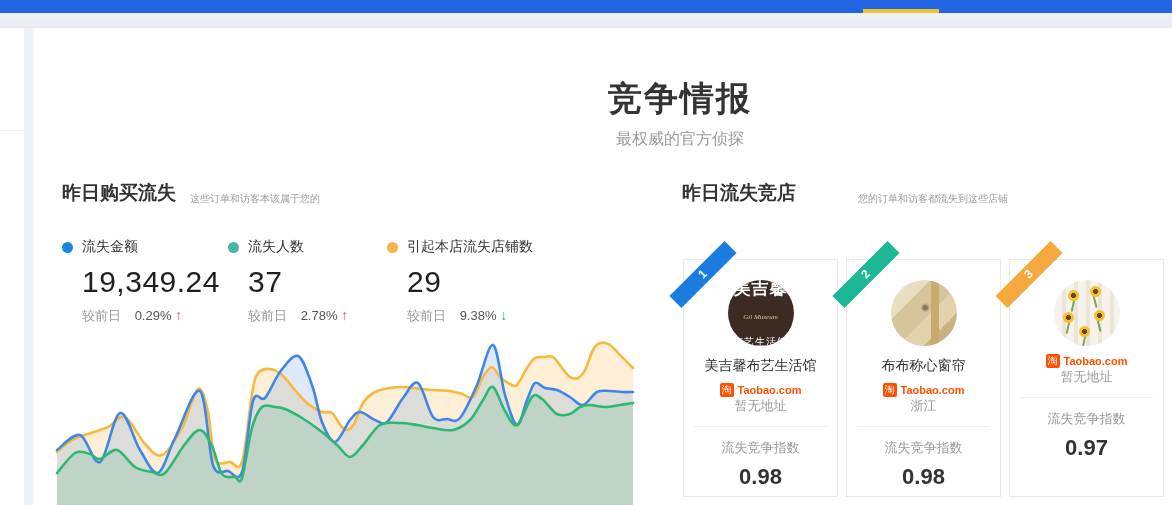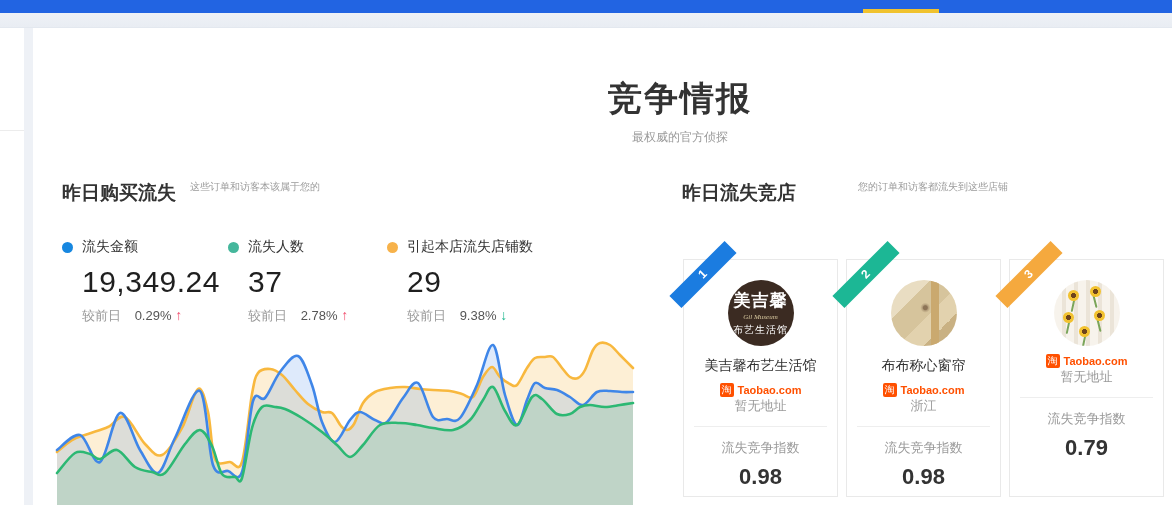--- a/index.html
+++ b/index.html
@@ -13,24 +13,24 @@
             background:linear-gradient(#eef1f6,#e9edf3); border-bottom:1px solid #e3e8ef; }
 
   
   .left-rail { position:absolute; left:0; top:28px; width:24px; height:477px; background:#fff; }
   .left-rail-divider { position:absolute; left:0; top:102px; width:24px; border-top:1px solid #ececec; }
   .rail-strip { position:absolute; left:24px; top:28px; width:9px; height:477px; background:#eef1f6; }
 
   
   .page-header { position:absolute; left:450px; top:76px; width:460px; text-align:center; }
   .page-title { font-size:34px; font-weight:700; color:#333; letter-spacing:2px; }
-  .page-subtitle { margin-top:7px; font-size:12px; color:#9a9a9a; }
-
-  
-  .section-header { position:absolute; display:flex; align-items:flex-start; }
+  .page-subtitle { margin-top:7px; font-size:16px; color:#9a9a9a; }
+
+  
+  .section-header { position:absolute; display:flex; align-items:flex-end; }
   .section-header.loss { left:62px; top:180px; }
   .section-header.comp { left:682px; top:180px;gap:48px; }
   .section-title { font-size:19px; font-weight:bold; color:#333; }
   .section-desc { font-size:10px; color:#9b9b9b; margin-left:14px; }
 
   
   .metrics { position:absolute; left:62px; top:238px; display:flex; }
   .metric { min-width:159px; }
   .metric.m0 { width:166px; }
   .metric.m1 { width:159px; }
@@ -46,21 +46,21 @@
   
   .chart-svg { position:absolute; left:40px; top:328px; }
 
   
   .cards { position:absolute; left:683px; top:259px; display:flex; }
   .store-card { position:relative; width:155px; height:238px; background:#fff;
                 border:1px solid #e9e9e9; margin-right:8px; text-align:center; }
   .ribbon { position:absolute; top:6px; left:-20px; width:78px; height:17px; line-height:17px;
             text-align:center; color:#fff; font-size:12px; font-weight:bold; transform:rotate(-45deg); z-index:2; }
   .store-logo { width:66px; height:66px; border-radius:50%; margin:20px auto 0; overflow:hidden; position:relative; }
-  .logo-brown { background:#3b2b22; color:#fff; display:flex; flex-direction:column; justify-content:center; height:100%; }
+  .logo-brown { background:#3b2b22; color:#fff; display:flex; flex-direction:column; justify-content:center; height:100%;gap:12px; }
   .logo-brown .l1 { font-family:"Liberation Serif", serif; font-size:17px; font-weight:bold; letter-spacing:1px; }
   .logo-brown .l2 { font-family:"Liberation Serif", serif; font-style:italic; font-size:7px; color:#d8c9a0; margin-top:1px; }
   .logo-brown .l3 { font-size:10px; margin-top:2px; letter-spacing:1px; }
   .logo-fabric { height:100%;
       background:
         radial-gradient(circle at 52% 42%, rgba(80,50,30,.55) 0 2px, rgba(80,50,30,.25) 3px, transparent 5px),
         linear-gradient(90deg, transparent 0 60%, #caa96f 60% 72%, transparent 72%),
         linear-gradient(135deg, #e9ddc2 0 30%, #d6c49c 30% 55%, #e2d2ae 55% 75%, #c9b183 75%); }
   .logo-curtain { height:100%; background:repeating-linear-gradient(90deg, #f7f3ec 0 8px, #ebe4d8 8px 12px); }
   .flower { position:absolute; width:11px; height:11px; border-radius:50%;
@@ -203,17 +203,17 @@
           <div class="stem" style="left: 29px; top: 55px; transform: rotate(12deg);"></div>
           <div class="flower" style="left: 25px; top: 46px;"></div>
         </div>
     <div class="platform-row">
       <span class="tao-icon">淘</span>
       <span class="platform-name">Taobao.com</span>
     </div>
     <div class="store-location">暂无地址</div>
     <div class="card-divider"></div>
     <div class="index-label">流失竞争指数</div>
-    <div class="index-value">0.79</div>
+    <div class="index-value">0.97</div>
   </div>
     </div>
 
 </div>
 
 </body></html>

